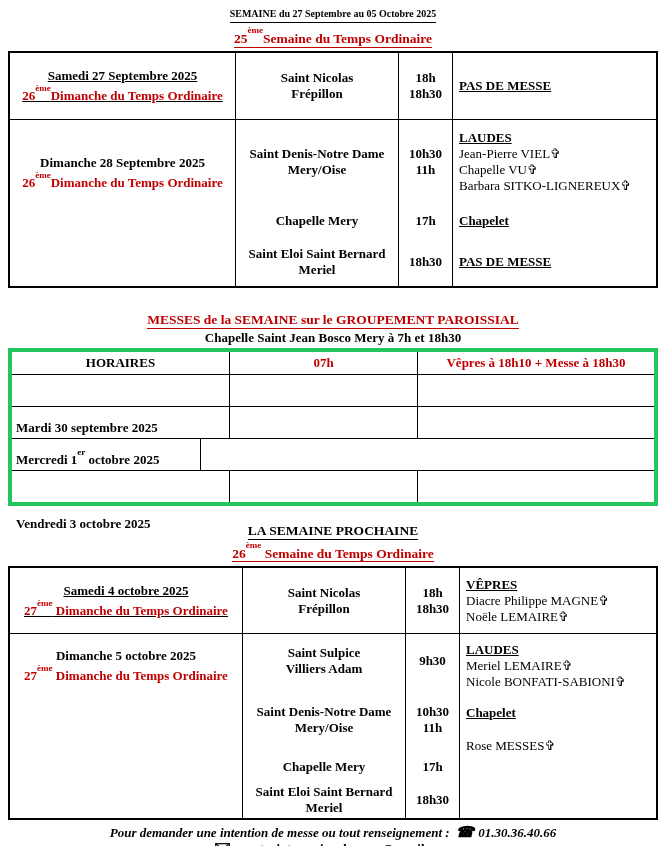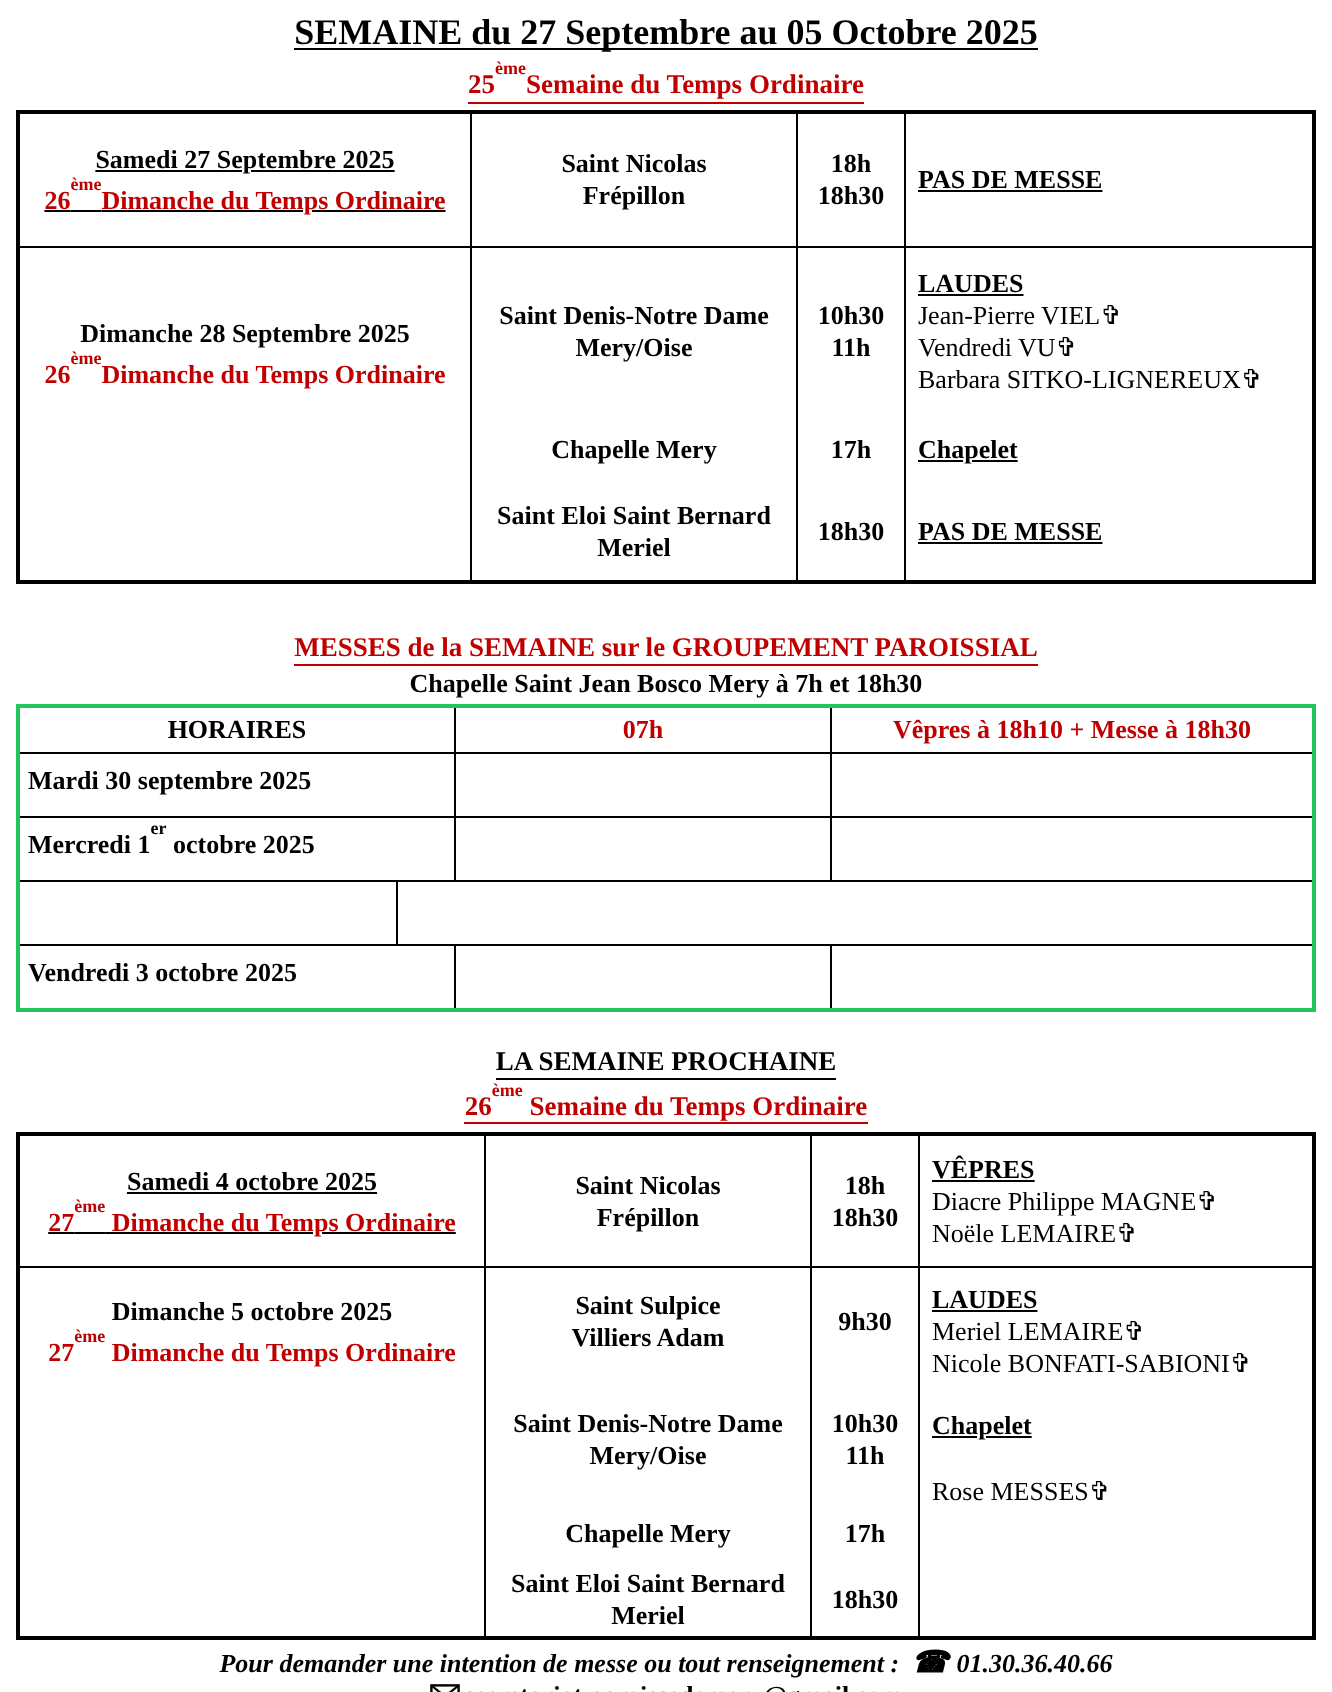--- a/index.html
+++ b/index.html
@@ -6,52 +6,52 @@
   body{
     width:666px;height:846px;
     font-family:"Liberation Serif","DejaVu Serif",serif;
     color:#000;font-size:13px;position:relative;overflow:hidden;
   }
   .b{font-weight:bold;text-decoration:underline;}
   .red{color:#c00000;}
   sup.sm{font-size:9px;position:relative;top:-4px;font-weight:bold;}
   .uline{display:inline-block;border-bottom:1.5px solid currentColor;padding-bottom:0px;line-height:16px;}
 
-  .page-title{margin-top:6px;font-size:18px;font-weight:bold;text-align:center;}
+  .page-title{margin-top:6px;font-size:10px;font-weight:bold;text-align:center;}
   .page-subtitle{margin-top:3px;font-size:13.5px;font-weight:bold;text-align:center;}
 
   
   .sched{border:2px solid #000;margin:3px 8px 0 8px;}
   .srow{display:flex;}
   .srow + .srow{border-top:1px solid #000;}
   .cell{box-sizing:border-box;}
   .cell + .cell{border-left:1px solid #000;}
   .c1{width:225px;}
   .c2{width:163px;}
   .c3{width:54px;}
   .c4{flex:1;}
   .t2 .c1{width:232px;}
   .datecell{display:flex;flex-direction:column;align-items:center;line-height:17px;font-weight:bold;text-align:center;}
   .vcenter{justify-content:center;text-decoration:underline;}
   .entry{display:flex;flex-direction:column;justify-content:center;align-items:center;line-height:16px;font-weight:bold;text-align:center;box-sizing:border-box;}
   .entry.det{align-items:flex-start;text-align:left;padding-left:6px;font-weight:normal;}
   .entry.det .b{font-weight:bold;}
 
   
-  .mtable{border:2px solid #22c55e;margin:2px 8px 0 8px;}
+  .mtable{border:4px solid #22c55e;margin:2px 8px 0 8px;}
   .mrow{display:flex;}
   .mrow + .mrow{border-top:1px solid #000;}
   .mc{box-sizing:border-box;}
   .mc + .mc{border-left:1px solid #000;}
   .m1{width:217px;}
   .m2{width:188px;}
   .m3{flex:1;}
   .mhead .mc{height:22px;display:flex;align-items:center;justify-content:center;font-weight:bold;}
   .mday{height:31px;}
-  .mday .m1{padding:1px 0 0 4px;font-weight:bold;line-height:17px;}
+  .mday .m1{padding:1px 0 0 4px;font-weight:bold;line-height:17px;margin-top:40px;}
 
   .sec-head{margin-top:24px;font-size:13.5px;font-weight:bold;text-align:center;}
   .sec-sub{margin-top:1px;font-size:13px;font-weight:bold;text-align:center;}
 
   .foot{font-weight:bold;text-align:center;line-height:16px;}
   .foot1{margin-top:4px;font-style:italic;}
   .phone-glyph{font-size:15px;margin:0 4px 0 6px;}
   .email{border-bottom:1.5px solid #000;}
   .env{vertical-align:-1px;margin-right:2px;}
 </style>
@@ -114,21 +114,21 @@
         <div>17h</div>
       </div>
       <div class="entry" style="height:48px">
         <div>18h30</div>
       </div>
     </div>
     <div class="cell c4">
       <div class="entry det" style="height:84px">
         <div class="b">LAUDES</div>
         <div>Jean-Pierre VIEL✞</div>
-        <div>Vendredi VU✞</div>
+        <div>Chapelle VU✞</div>
         <div>Barbara SITKO-LIGNEREUX✞</div>
       </div>
       <div class="entry det" style="height:34px">
         <div class="b">Chapelet</div>
       </div>
       <div class="entry det" style="height:48px">
         <div class="b">PAS DE MESSE</div>
       </div>
     </div>
   </div>

